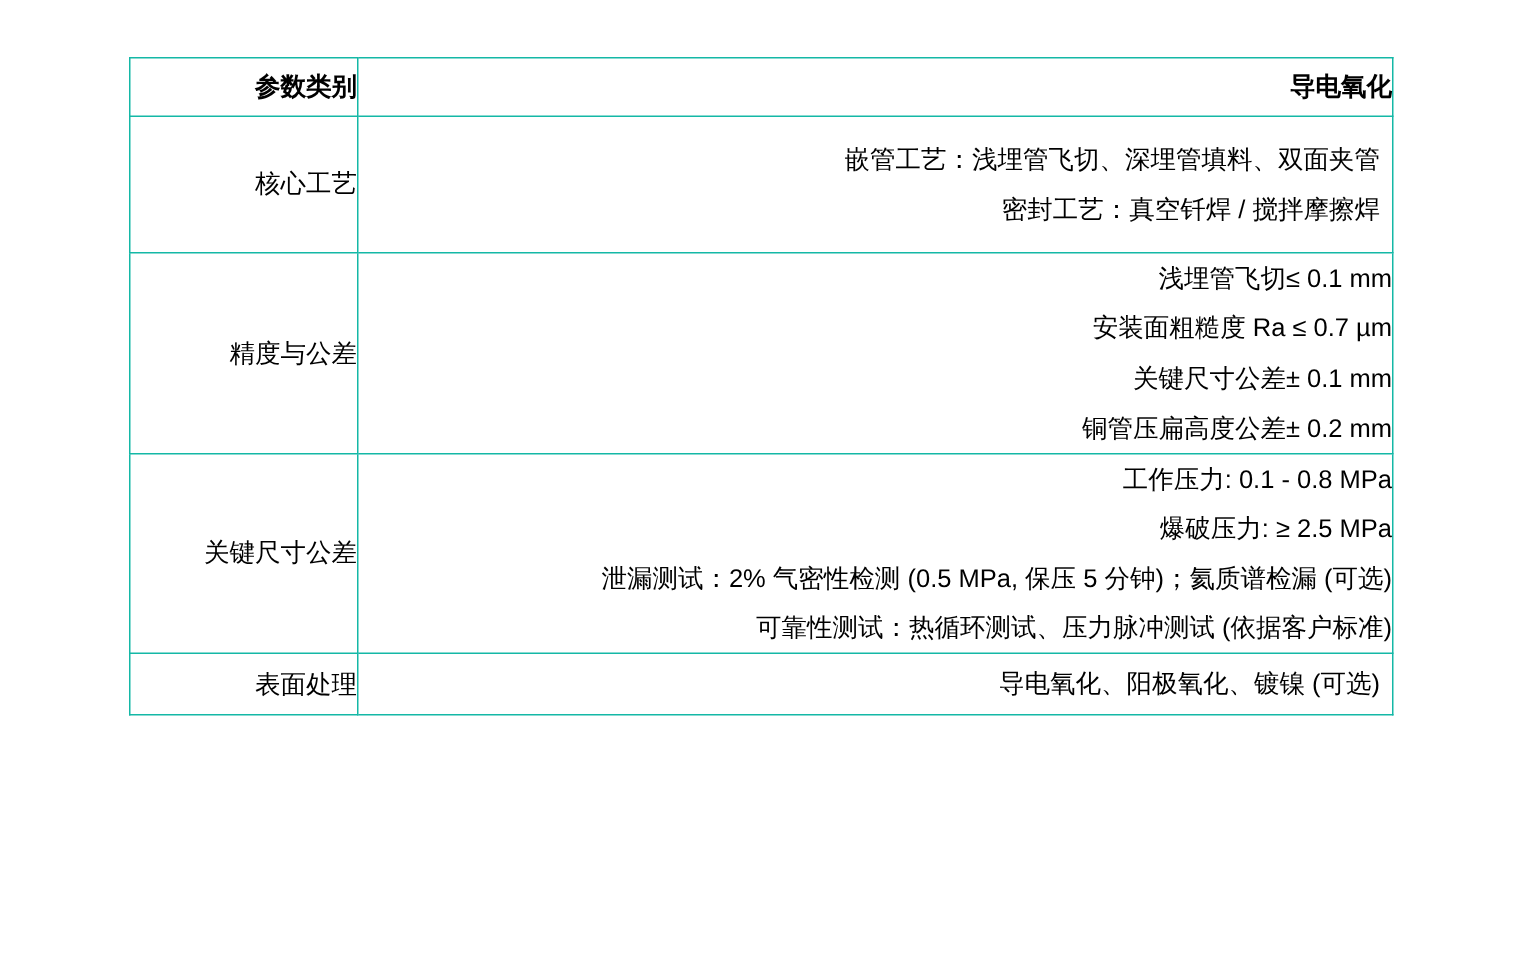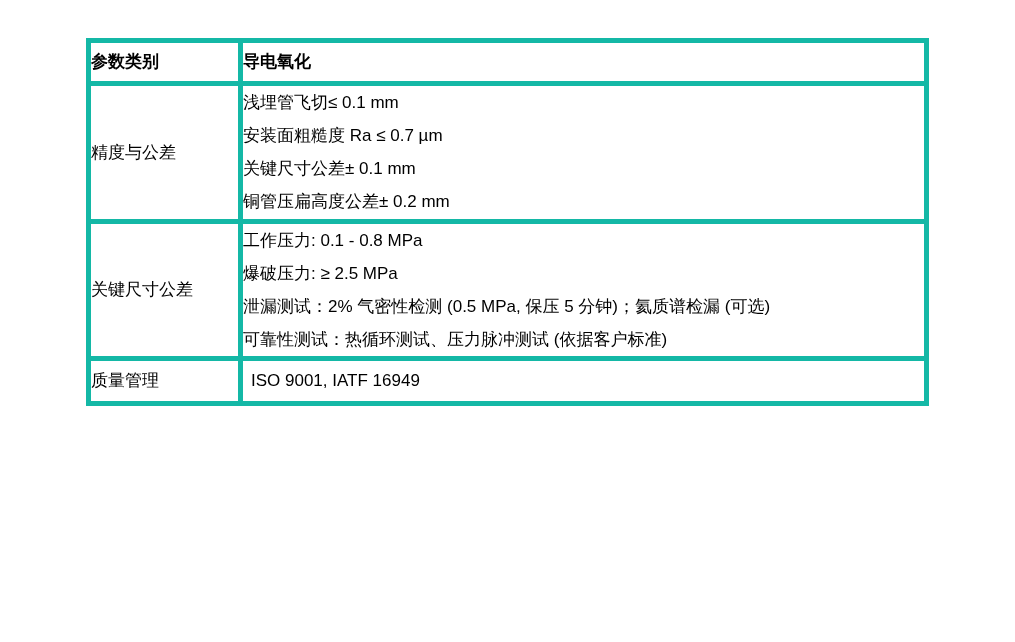--- a/index.html
+++ b/index.html
@@ -19,24 +19,24 @@
     left: 86px;
     top: 38px;
     width: 843px;
   }
   table.spec {
     border-collapse: collapse;
     width: 100%;
     table-layout: fixed;
   }
   table.spec td, table.spec th {
-    border: 5px solid #14b8a6;
+    border: 1px solid #14b8a6;
     padding: 0;
     vertical-align: middle;
-    text-align: left;
+    text-align: right;
   }
   .col-cat { width: 152px; }
   .head-cell {
     font-weight: bold;
     font-size: 17px;
     height: 38px;
     line-height: 38px;
   }
   .cat-cell {
     font-size: 17px;
@@ -66,20 +66,27 @@
       <col>
     </colgroup>
     <thead>
       <tr>
         <th class="head-cell">参数类别</th>
         <th class="head-cell">导电氧化</th>
       </tr>
     </thead>
     <tbody>
 
+      <tr class="row-core">
+        <td class="cat-cell">核心工艺</td>
+        <td class="items-cell">
+          <div class="item-line">嵌管工艺：浅埋管飞切、深埋管填料、双面夹管</div>
+          <div class="item-line">密封工艺：真空钎焊 / 搅拌摩擦焊</div>
+        </td>
+      </tr>
 
       <tr>
         <td class="cat-cell">精度与公差</td>
         <td class="items-cell">
           <div class="item-line">浅埋管飞切≤ 0.1 mm</div>
           <div class="item-line">安装面粗糙度 Ra ≤ 0.7 µm</div>
           <div class="item-line">关键尺寸公差± 0.1 mm</div>
           <div class="item-line">铜管压扁高度公差± 0.2 mm</div>
         </td>
       </tr>
@@ -87,23 +94,23 @@
       <tr>
         <td class="cat-cell">关键尺寸公差</td>
         <td class="items-cell">
           <div class="item-line">工作压力: 0.1 - 0.8 MPa</div>
           <div class="item-line">爆破压力: ≥ 2.5 MPa</div>
           <div class="item-line">泄漏测试：2% 气密性检测 (0.5 MPa, 保压 5 分钟)；氦质谱检漏 (可选)</div>
           <div class="item-line">可靠性测试：热循环测试、压力脉冲测试 (依据客户标准)</div>
         </td>
       </tr>
 
-
       <tr class="row-small">
-        <td class="cat-cell">质量管理</td>
+        <td class="cat-cell">表面处理</td>
         <td class="items-cell single">
-          <div class="item-line">ISO 9001, IATF 16949</div>
+          <div class="item-line">导电氧化、阳极氧化、镀镍 (可选)</div>
         </td>
       </tr>
+
 
     </tbody>
   </table>
 </div>
 
 </body></html>

